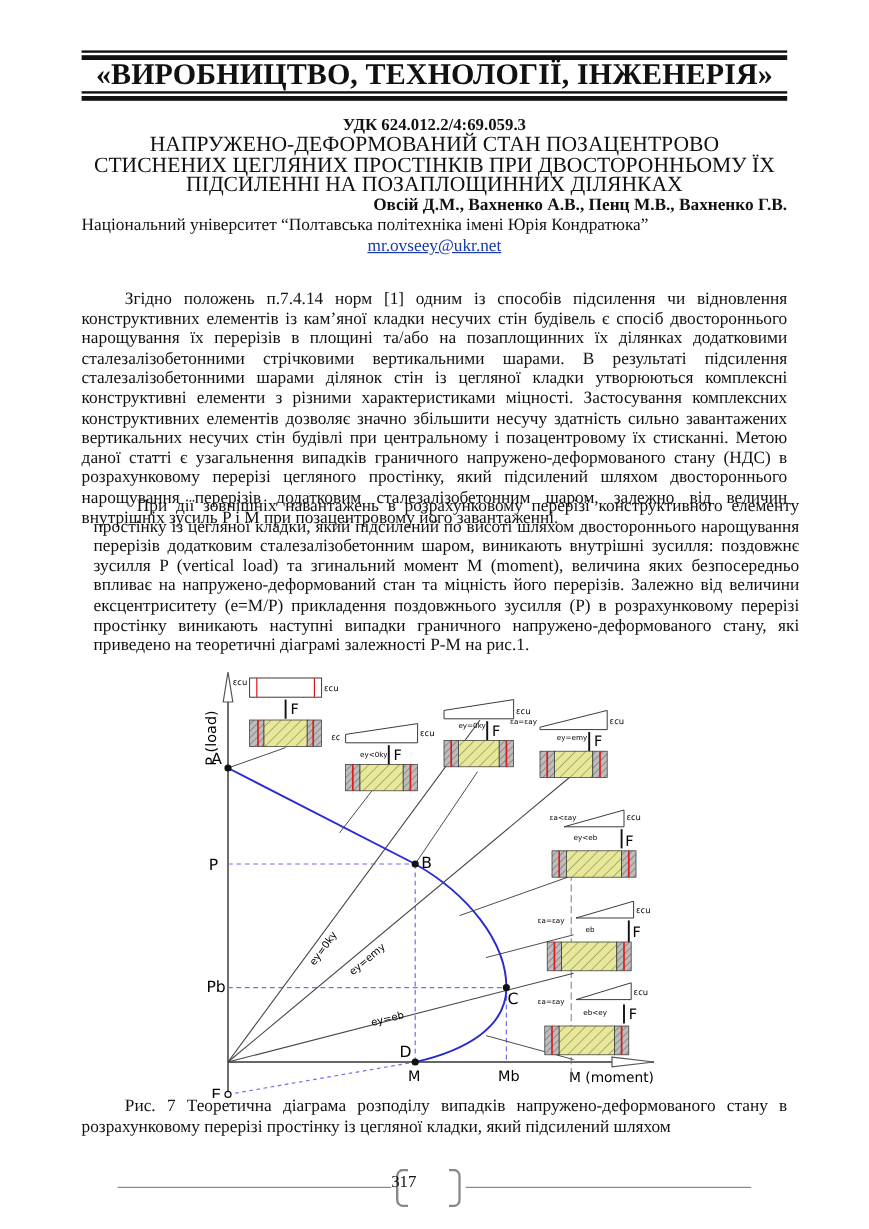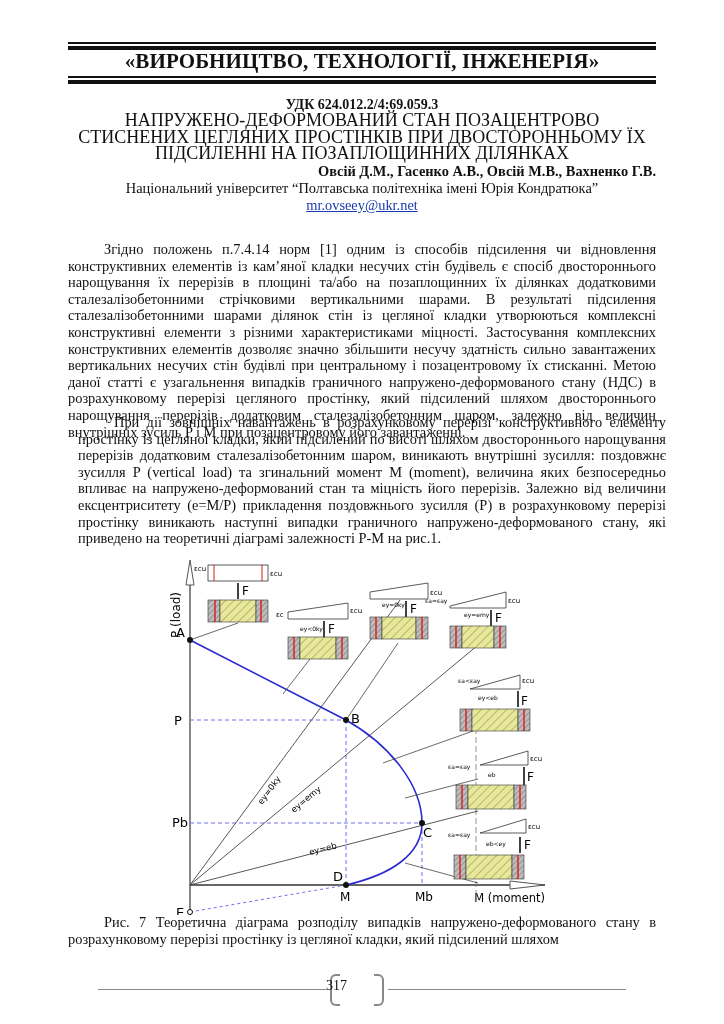--- a/index.html
+++ b/index.html
@@ -1,23 +1,23 @@
 <!DOCTYPE html>
 <html><head>
 <meta charset="utf-8">
 <style>
   html, body { margin: 0; padding: 0; background: #ffffff; }
   body { width: 724px; height: 1024px; position: relative; overflow: hidden; font-family: "Liberation Serif", serif; color: #111; }
   .hdr-rule { position: absolute; left: 68px; width: 588px; background: #111; }
-  #journal-title { position: absolute; left: 68px; width: 588px; top: 49px; text-align: center; font-weight: bold; font-size: 21px; letter-spacing: 0.1px; }
+  #journal-title { position: absolute; left: 68px; width: 588px; top: 49px; text-align: center; font-weight: bold; font-size: 25px; letter-spacing: 0.1px; }
   .txt { position: absolute; left: 68px; width: 588px; font-size: 14.4px; line-height: 16.6px; }
   #udk { top: 97px; font-weight: bold; font-size: 14px; text-align: center; }
   #title { top: 112px; text-align: center; font-size: 18px; line-height: 16.6px; text-transform: uppercase; }
   #authors { top: 163px; text-align: right; font-weight: bold; }
-  #affiliation { top: 180px; text-align: center; }
+  #affiliation { top: 180px; text-align: left; }
   #email { top: 197px; text-align: center; }
   #email span { color: #1a3bb0; text-decoration: underline; }
   .para { text-align: justify; text-indent: 36px; }
   #p1 { top: 214px; margin-top: 27px; }
   #p2 { top: 414px; margin-left: 10px; }
   #figure { position: absolute; left: 160px; top: 555px; width: 400px; height: 360px; }
   #caption { top: 914px; text-align: justify; text-indent: 36px; }
   #footer-line-l { position: absolute; left: 98px; top: 989px; width: 228px; height: 1px; background: #888; }
   #footer-line-r { position: absolute; left: 388px; top: 989px; width: 238px; height: 1px; background: #888; }
   #page-num { position: absolute; left: 326px; top: 978px; width: 62px; font-size: 14px; }
@@ -30,21 +30,21 @@
 <body>
 
 <div class="hdr-rule" style="top:42px;height:2px;"></div>
 <div class="hdr-rule" style="top:46px;height:4px;"></div>
 <div id="journal-title">«ВИРОБНИЦТВО, ТЕХНОЛОГІЇ, ІНЖЕНЕРІЯ»</div>
 <div class="hdr-rule" style="top:76px;height:2px;"></div>
 <div class="hdr-rule" style="top:80px;height:4px;"></div>
 
 <div class="txt" id="udk">УДК 624.012.2/4:69.059.3</div>
 <div class="txt" id="title">НАПРУЖЕНО-ДЕФОРМОВАНИЙ СТАН ПОЗАЦЕНТРОВО СТИСНЕНИХ ЦЕГЛЯНИХ ПРОСТІНКІВ ПРИ ДВОСТОРОННЬОМУ ЇХ ПІДСИЛЕННІ НА ПОЗАПЛОЩИННИХ ДІЛЯНКАХ</div>
-<div class="txt" id="authors">Овсій Д.М., Гасенко А.В., Овсій М.В., Вахненко Г.В.</div>
+<div class="txt" id="authors">Овсій Д.М., Вахненко А.В., Пенц М.В., Вахненко Г.В.</div>
 <div class="txt" id="affiliation">Національний університет “Полтавська політехніка імені Юрія Кондратюка”</div>
 <div class="txt" id="email"><span>mr.ovseey@ukr.net</span></div>
 
 <div class="txt para" id="p1">Згідно положень п.7.4.14 норм [1] одним із способів підсилення чи відновлення конструктивних елементів із кам’яної кладки несучих стін будівель є спосіб двостороннього нарощування їх перерізів в площині та/або на позаплощинних їх ділянках додатковими сталезалізобетонними стрічковими вертикальними шарами. В результаті підсилення сталезалізобетонними шарами ділянок стін із цегляної кладки утворюються комплексні конструктивні елементи з різними характеристиками міцності. Застосування комплексних конструктивних елементів дозволяє значно збільшити несучу здатність сильно завантажених вертикальних несучих стін будівлі при центральному і позацентровому їх стисканні. Метою даної статті є узагальнення випадків граничного напружено-деформованого стану (НДС) в розрахунковому перерізі цегляного простінку, який підсилений шляхом двостороннього нарощування перерізів додатковим сталезалізобетонним шаром, залежно від величин внутрішніх зусиль P і M при позацентровому його завантаженні.</div>
 <div class="txt para" id="p2">При дії зовнішніх навантажень в розрахунковому перерізі конструктивного елементу простінку із цегляної кладки, який підсилений по висоті шляхом двостороннього нарощування перерізів додатковим сталезалізобетонним шаром, виникають внутрішні зусилля: поздовжнє зусилля P (vertical load) та згинальний момент M (moment), величина яких безпосередньо впливає на напружено-деформований стан та міцність його перерізів. Залежно від величини ексцентриситету (e=M/P) прикладення поздовжнього зусилля (P) в розрахунковому перерізі простінку виникають наступні випадки граничного напружено-деформованого стану, які приведено на теоретичні діаграмі залежності P-M на рис.1.</div>
 
 <svg id="figure" viewBox="0 0 400 360" xmlns="http://www.w3.org/2000/svg">
   <defs>
     <pattern id="hatchY" patternUnits="userSpaceOnUse" width="6" height="6" patternTransform="rotate(45)">
       <rect width="6" height="6" fill="#e8e89a"></rect>

